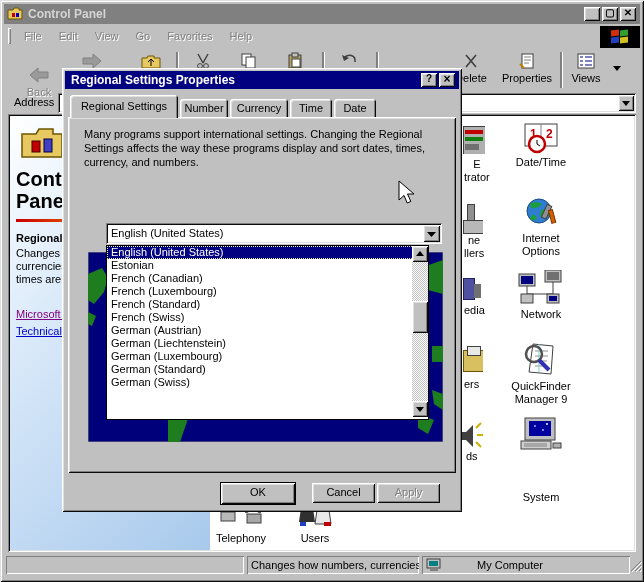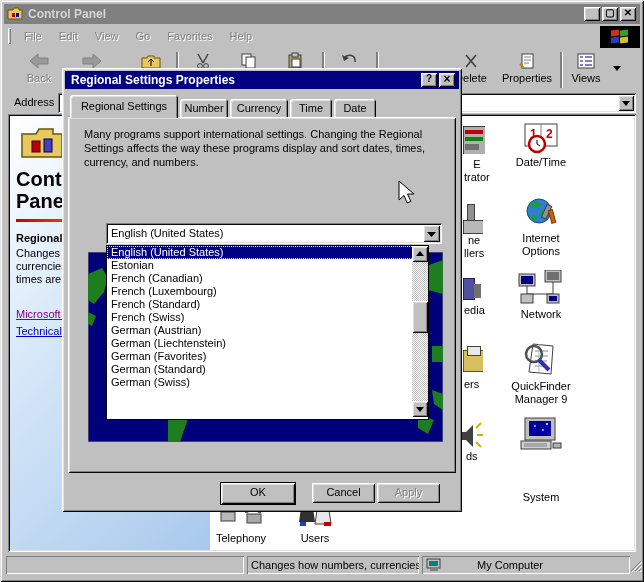--- a/index.html
+++ b/index.html
@@ -67,21 +67,21 @@
   </div>
 
   <div class="abs" style="left:600px;top:26px;width:40px;height:22px;background:#000;">
     <div class="abs" style="left:11px;top:4px;width:8px;height:6px;background:#d03010;transform:skewY(-6deg);"></div>
     <div class="abs" style="left:20px;top:4px;width:8px;height:6px;background:#30a030;transform:skewY(-6deg);"></div>
     <div class="abs" style="left:11px;top:11px;width:8px;height:6px;background:#2040c0;transform:skewY(-6deg);"></div>
     <div class="abs" style="left:20px;top:11px;width:8px;height:6px;background:#d0c020;transform:skewY(-6deg);"></div>
   </div>
 
   <div class="abs" style="left:4px;top:48px;width:636px;height:43px;">
-    <div class="abs tbtn" style="left:10px;top:2px;width:50px;height:40px;">
+    <div class="abs tbtn" style="left:10px;top:16px;width:50px;height:40px;">
       <svg width="22" height="18" style="margin-top:2px;">
           <path d="M2 9 L10 2 L10 6 L20 6 L20 12 L10 12 L10 16 Z" fill="#9a9a9a" stroke="#808080"></path>
         </svg>
       <div class="disabled-text">Back</div>
     </div>
     <div class="abs tbtn" style="left:66px;top:2px;width:44px;height:40px;">
       <svg width="22" height="18" style="margin-top:2px;">
           <path d="M20 9 L12 2 L12 6 L2 6 L2 12 L12 12 L12 16 Z" fill="#9a9a9a" stroke="#808080"></path>
         </svg>
     </div>
@@ -380,21 +380,21 @@
 
       <div class="abs" style="left:38px;top:128px;width:321px;height:173px;background:#fff;border:1px solid #000;z-index:5;">
         <div class="list-item sel">English (United States)</div>
         <div class="list-item">Estonian</div>
         <div class="list-item">French (Canadian)</div>
         <div class="list-item">French (Luxembourg)</div>
         <div class="list-item">French (Standard)</div>
         <div class="list-item">French (Swiss)</div>
         <div class="list-item">German (Austrian)</div>
         <div class="list-item">German (Liechtenstein)</div>
-        <div class="list-item">German (Favorites)</div>
+        <div class="list-item">German (Luxembourg)</div>
         <div class="list-item">German (Standard)</div>
         <div class="list-item">German (Swiss)</div>
 
         <div class="abs checker" style="right:0;top:0;width:16px;height:171px;">
           <div class="abs bevel-out" style="left:0;top:0;width:16px;height:16px;">
             <svg width="16" height="16">
                 <path d="M8 5 L12 10 L4 10 Z" fill="#000"></path>
               </svg>
           </div>
           <div class="abs bevel-out" style="left:0;top:55px;width:16px;height:32px;"></div>

